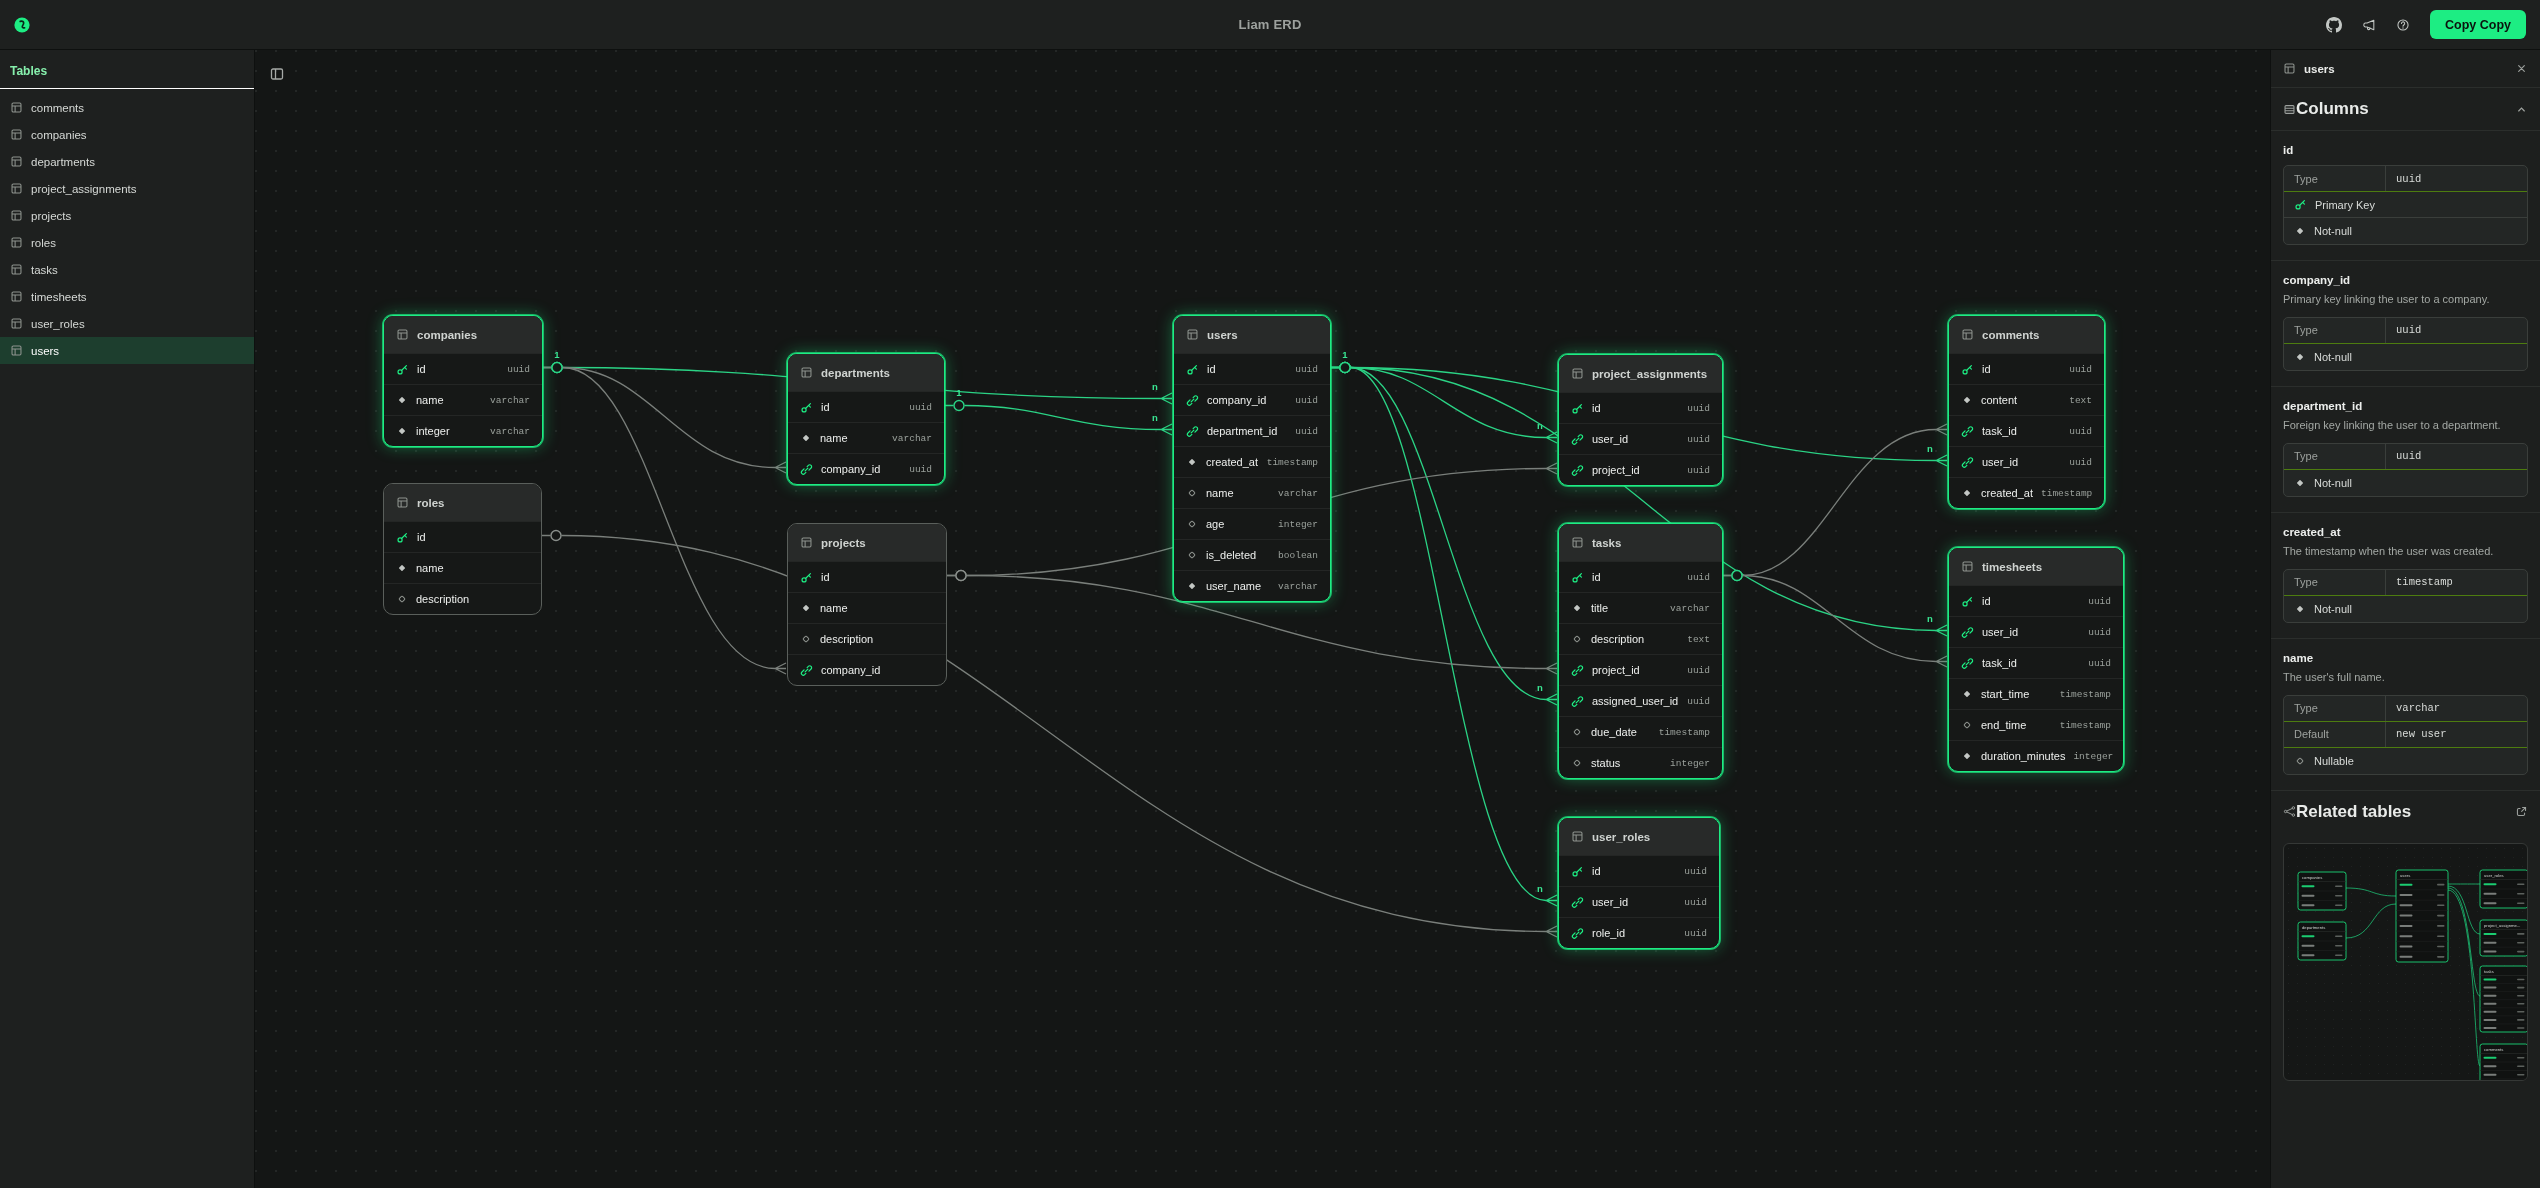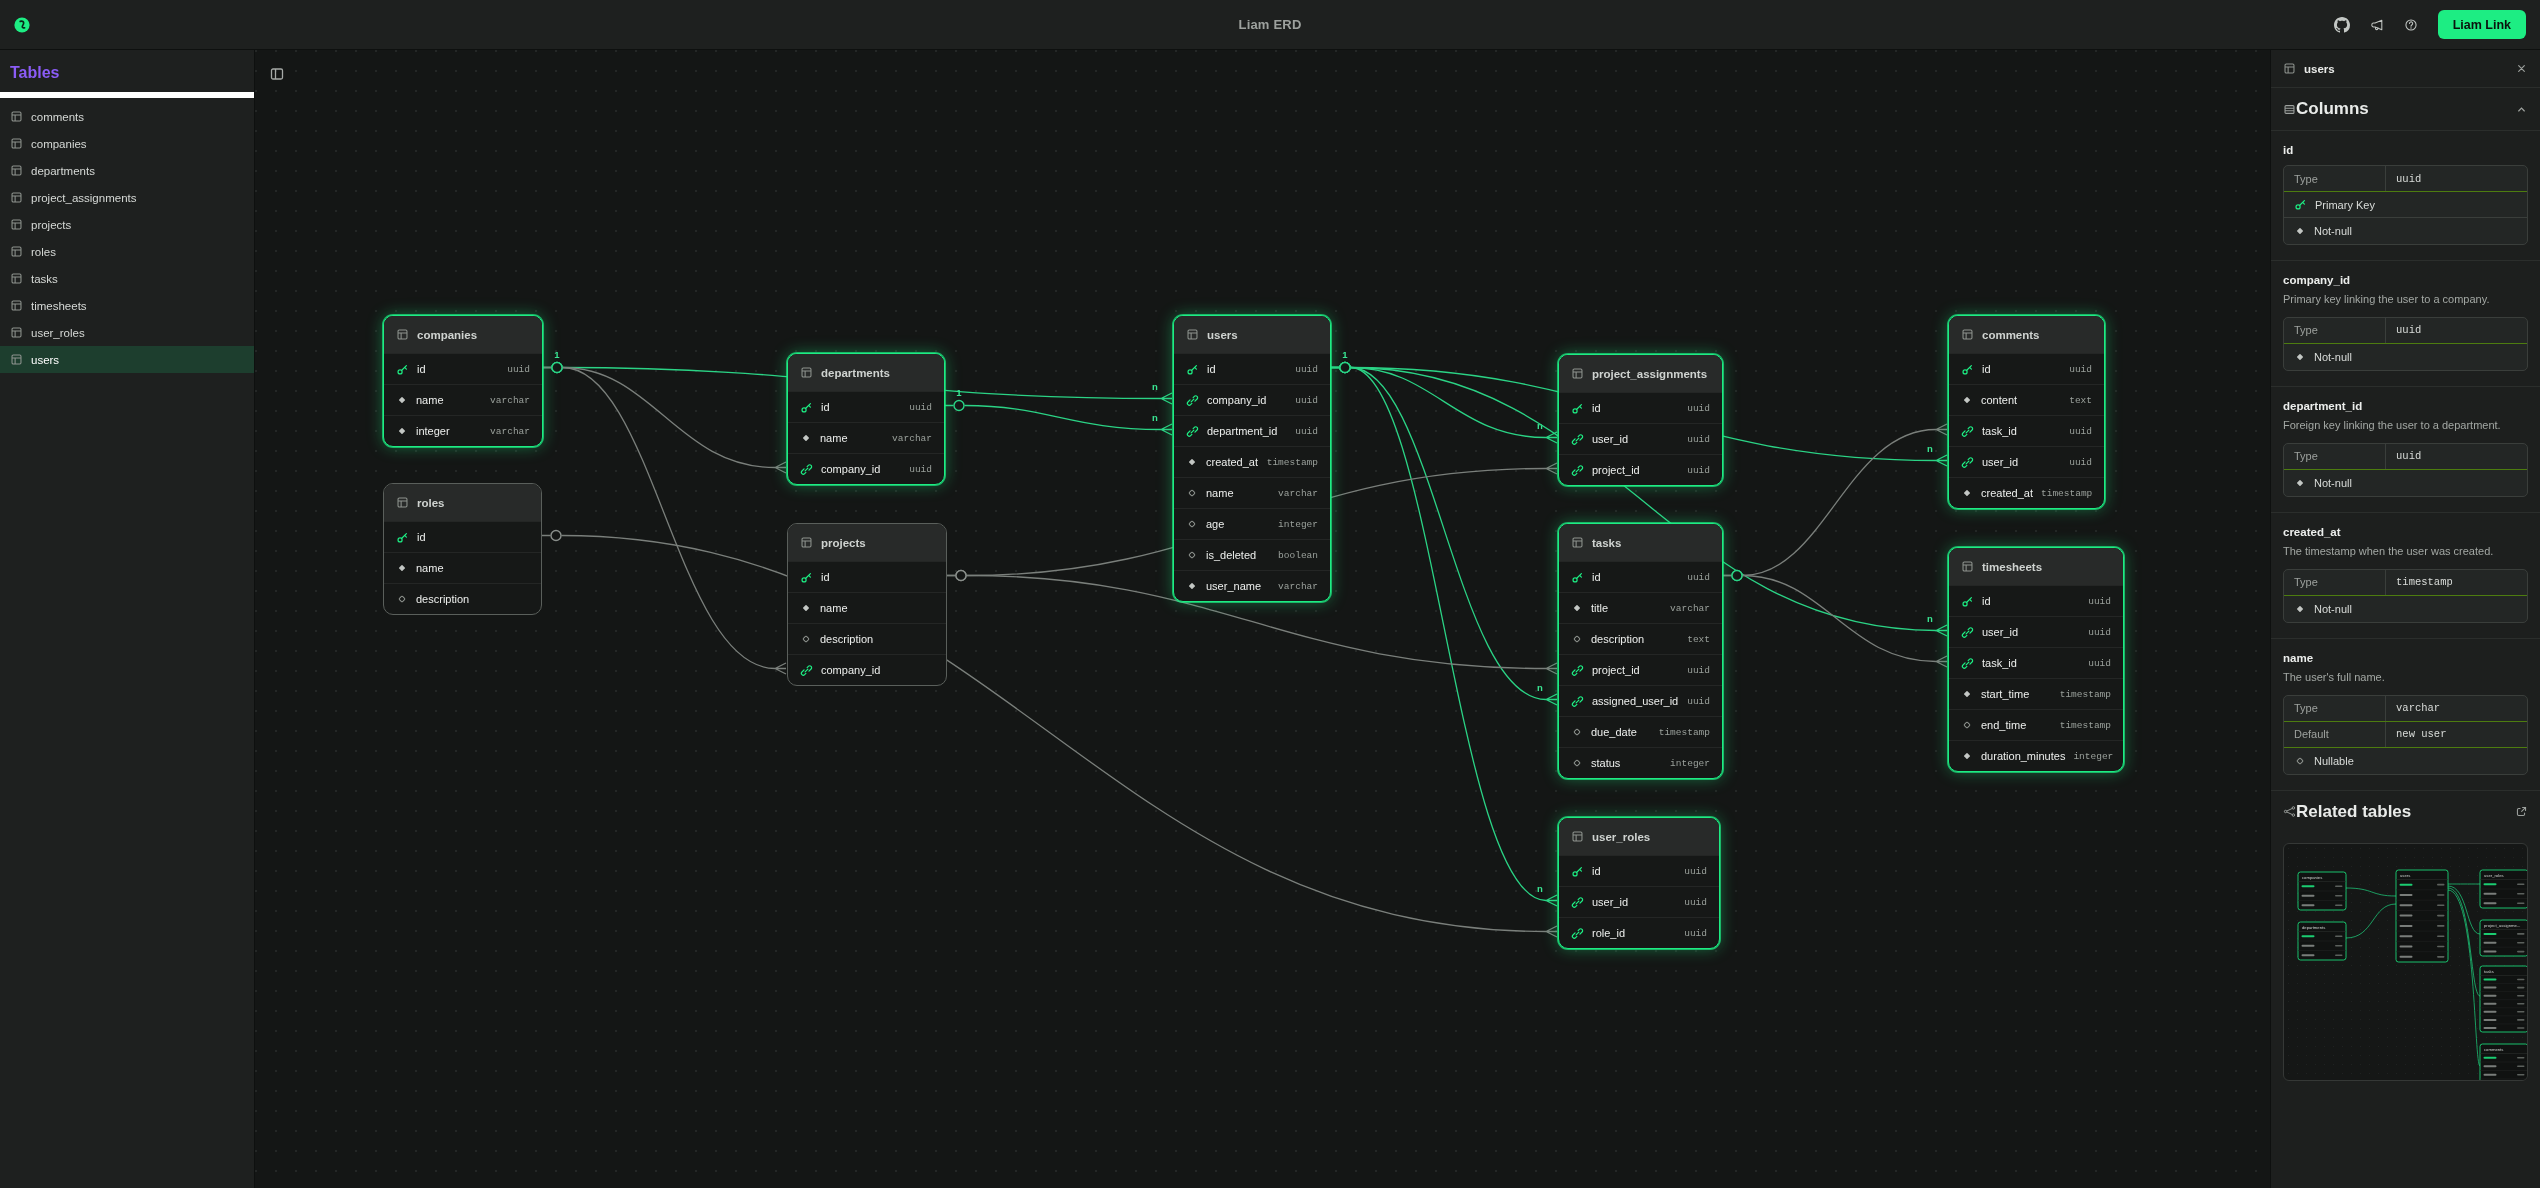--- a/index.html
+++ b/index.html
@@ -15,22 +15,22 @@
   .topbar-actions { margin-left:auto; display:flex; align-items:center; gap:20px; }
   .tb-icon { color:#c3c7c4; display:flex; align-items:center; background:none; border:none; cursor:pointer; }
   .copy-link { background:#1ded83; color:#0b130e; font-size:12.5px; font-weight:700; height:29px;
     padding:0 15px; border-radius:6px; border:none; display:flex; align-items:center; cursor:pointer;
     font-family:"Liberation Sans",sans-serif; }
 
   .main { flex:1; display:flex; min-height:0; }
 
   
   .sidebar { width:255px; flex:0 0 255px; background:#1e201f; border-right:1px solid #0e100f; }
-  .sidebar-header { padding:14px 10px 10px; font-size:16px; font-weight:700; color:#8b5cf6;
-    border-bottom:6px solid #ffffff; }
+  .sidebar-header { padding:14px 10px 10px; font-size:12px; font-weight:700; color:#86efac;
+    border-bottom:1px solid #ffffff; }
   .table-list { padding:5px 0; }
   .side-item { display:flex; align-items:center; gap:8px; padding:7px 10px; font-size:11.5px;
     color:#d6d9d6; cursor:pointer; }
   .side-item.selected { background:rgba(29,237,131,.15); color:#ffffff; }
   .side-item svg { color:#8f948f; flex:0 0 auto; }
 
   
   .canvas { position:relative; flex:1; overflow:hidden; background-color:#141615;
     background-image:radial-gradient(circle at 1px 1px, #242726 1px, transparent 1.4px);
     background-size:20px 20px; }
@@ -126,21 +126,21 @@
       </button>
       <button class="tb-icon">
         <svg class="i14" width="15" height="15" viewBox="0 0 16 16">
           <g fill="none" stroke="currentColor" stroke-width="1.2">
             <circle cx="8" cy="8" r="5.8"></circle>
             <path d="M6.3 6.3a1.8 1.8 0 1 1 3 1.3c-.6.55-1.3.8-1.3 1.7" stroke-linecap="round"></path>
           </g>
           <circle cx="8" cy="11.4" r=".8" fill="currentColor"></circle>
         </svg>
       </button>
-      <button class="copy-link">Liam Link</button>
+      <button class="copy-link">Copy Copy</button>
     </div>
   </header>
 
   <div class="main">
 
     <aside class="sidebar">
       <div class="sidebar-header">Tables</div>
       <nav class="table-list" id="table-list">
           <div class="side-item">
             <svg class="i13" viewBox="0 0 16 16">

